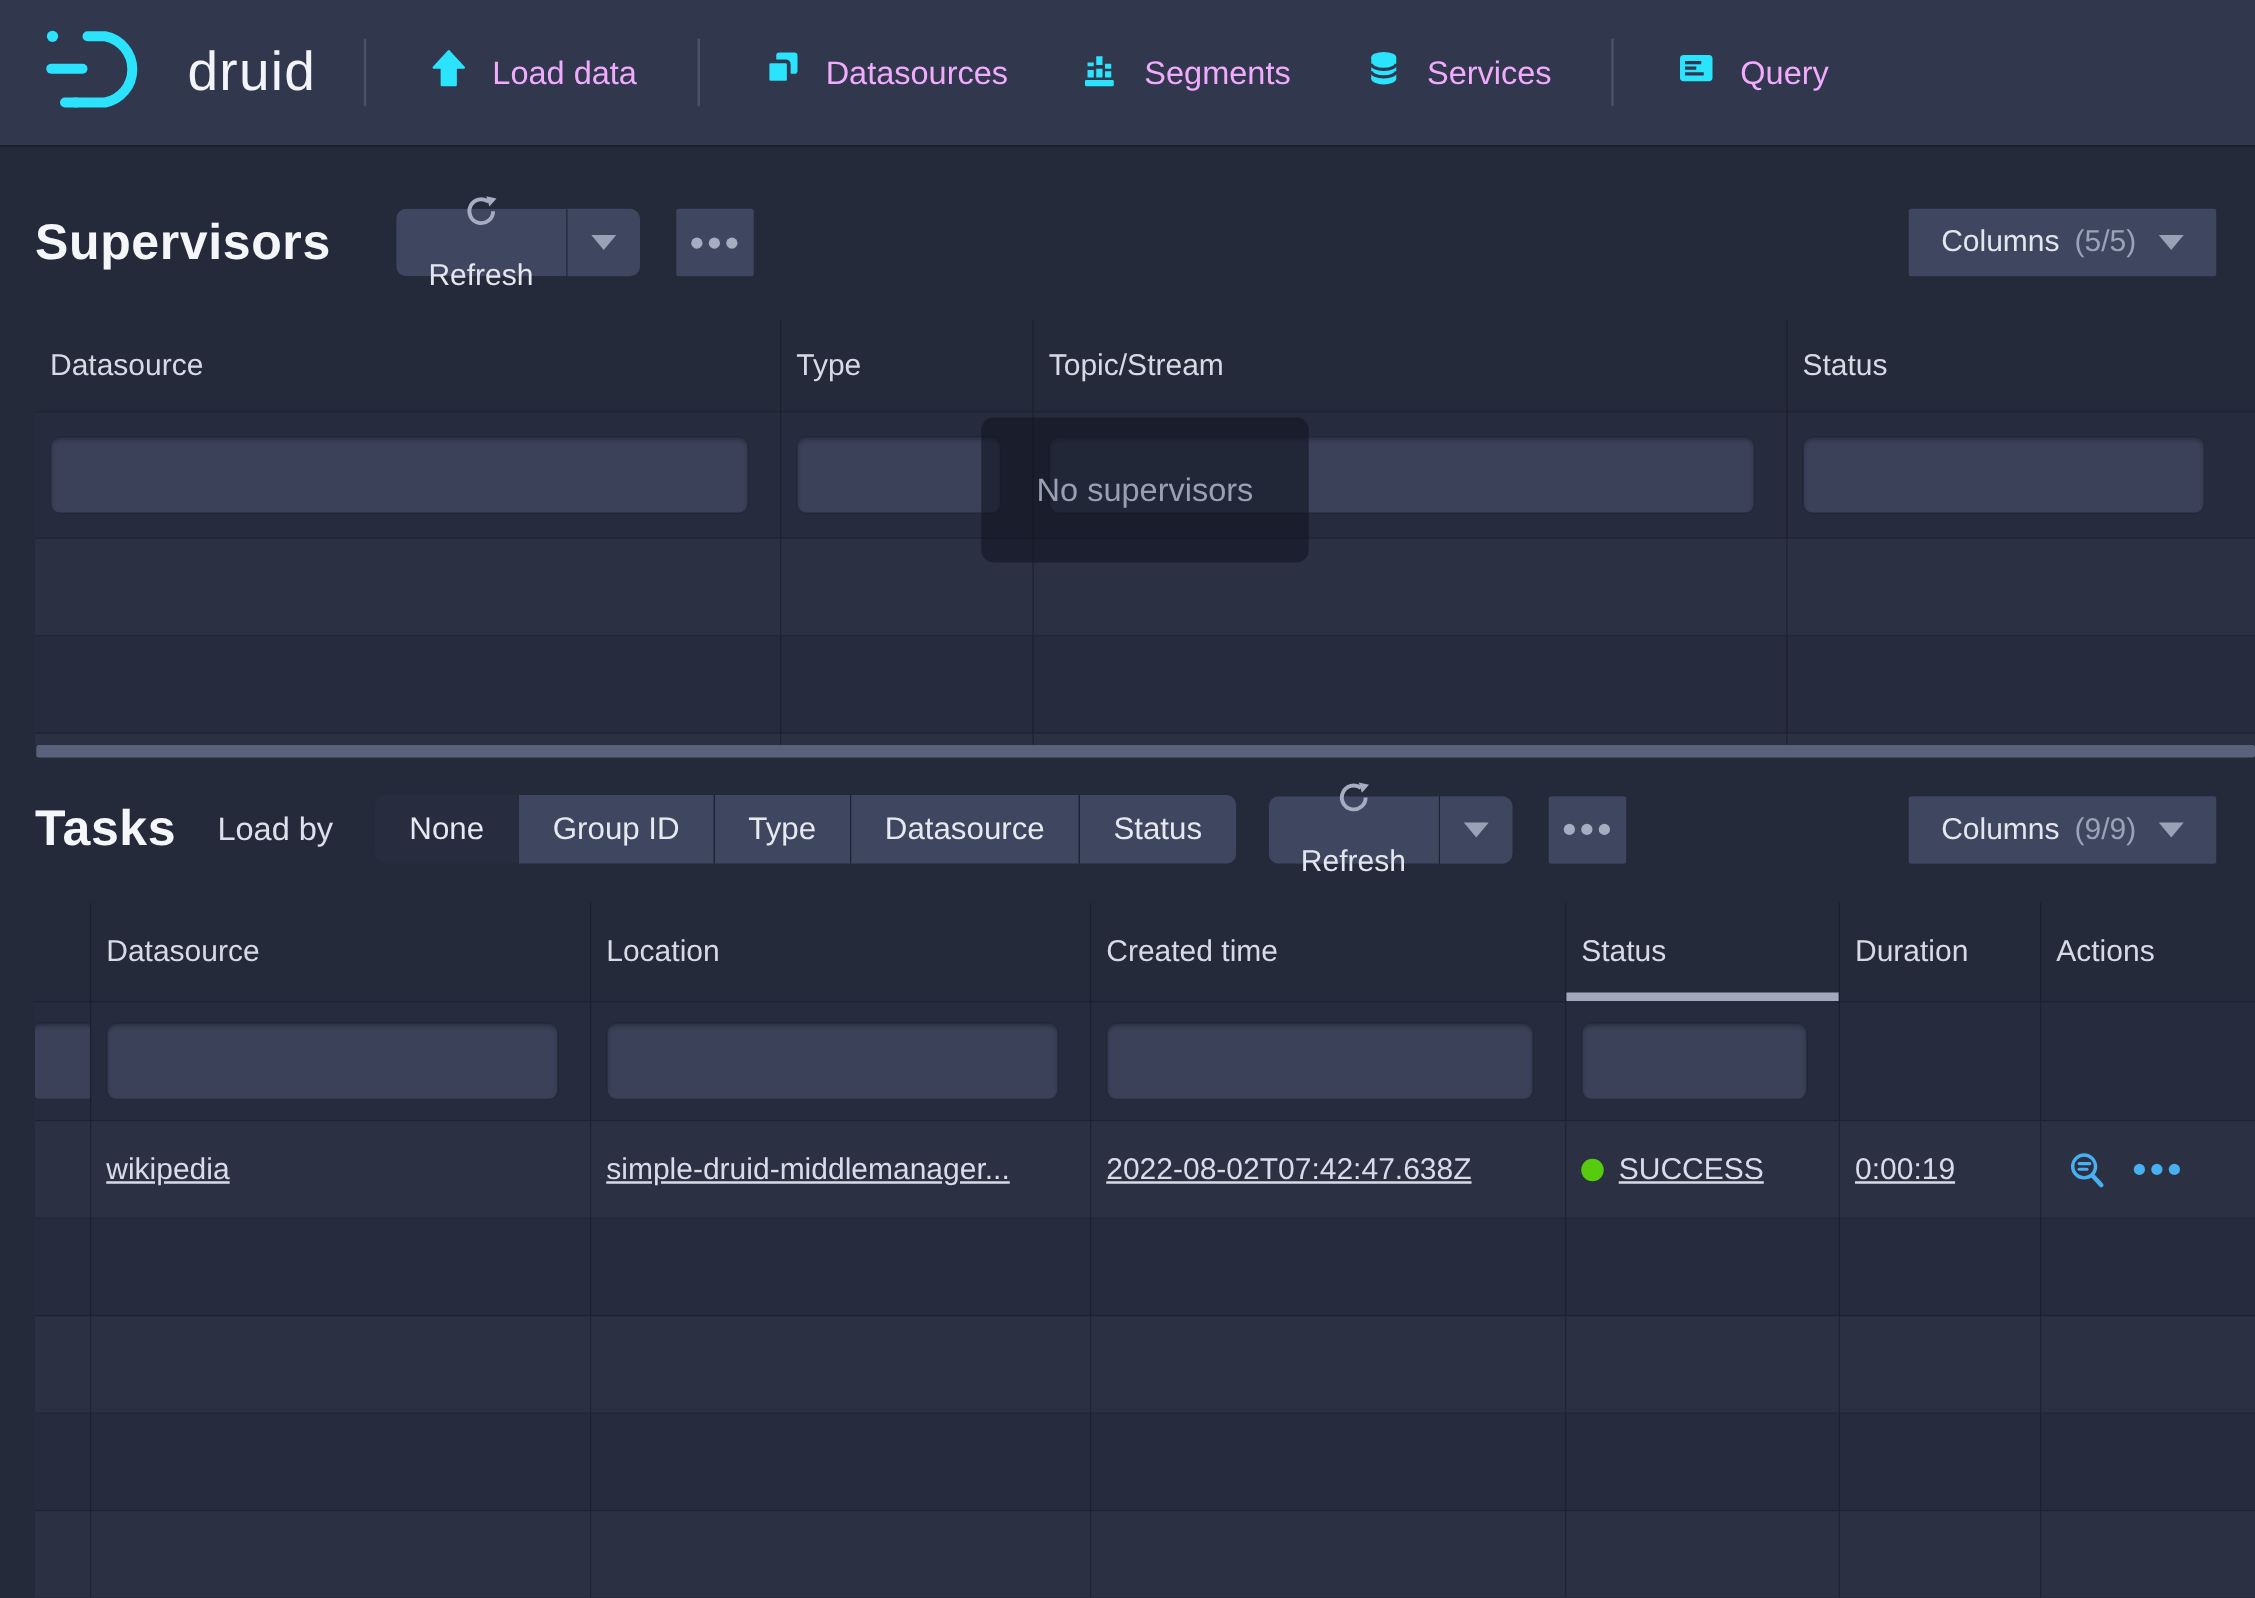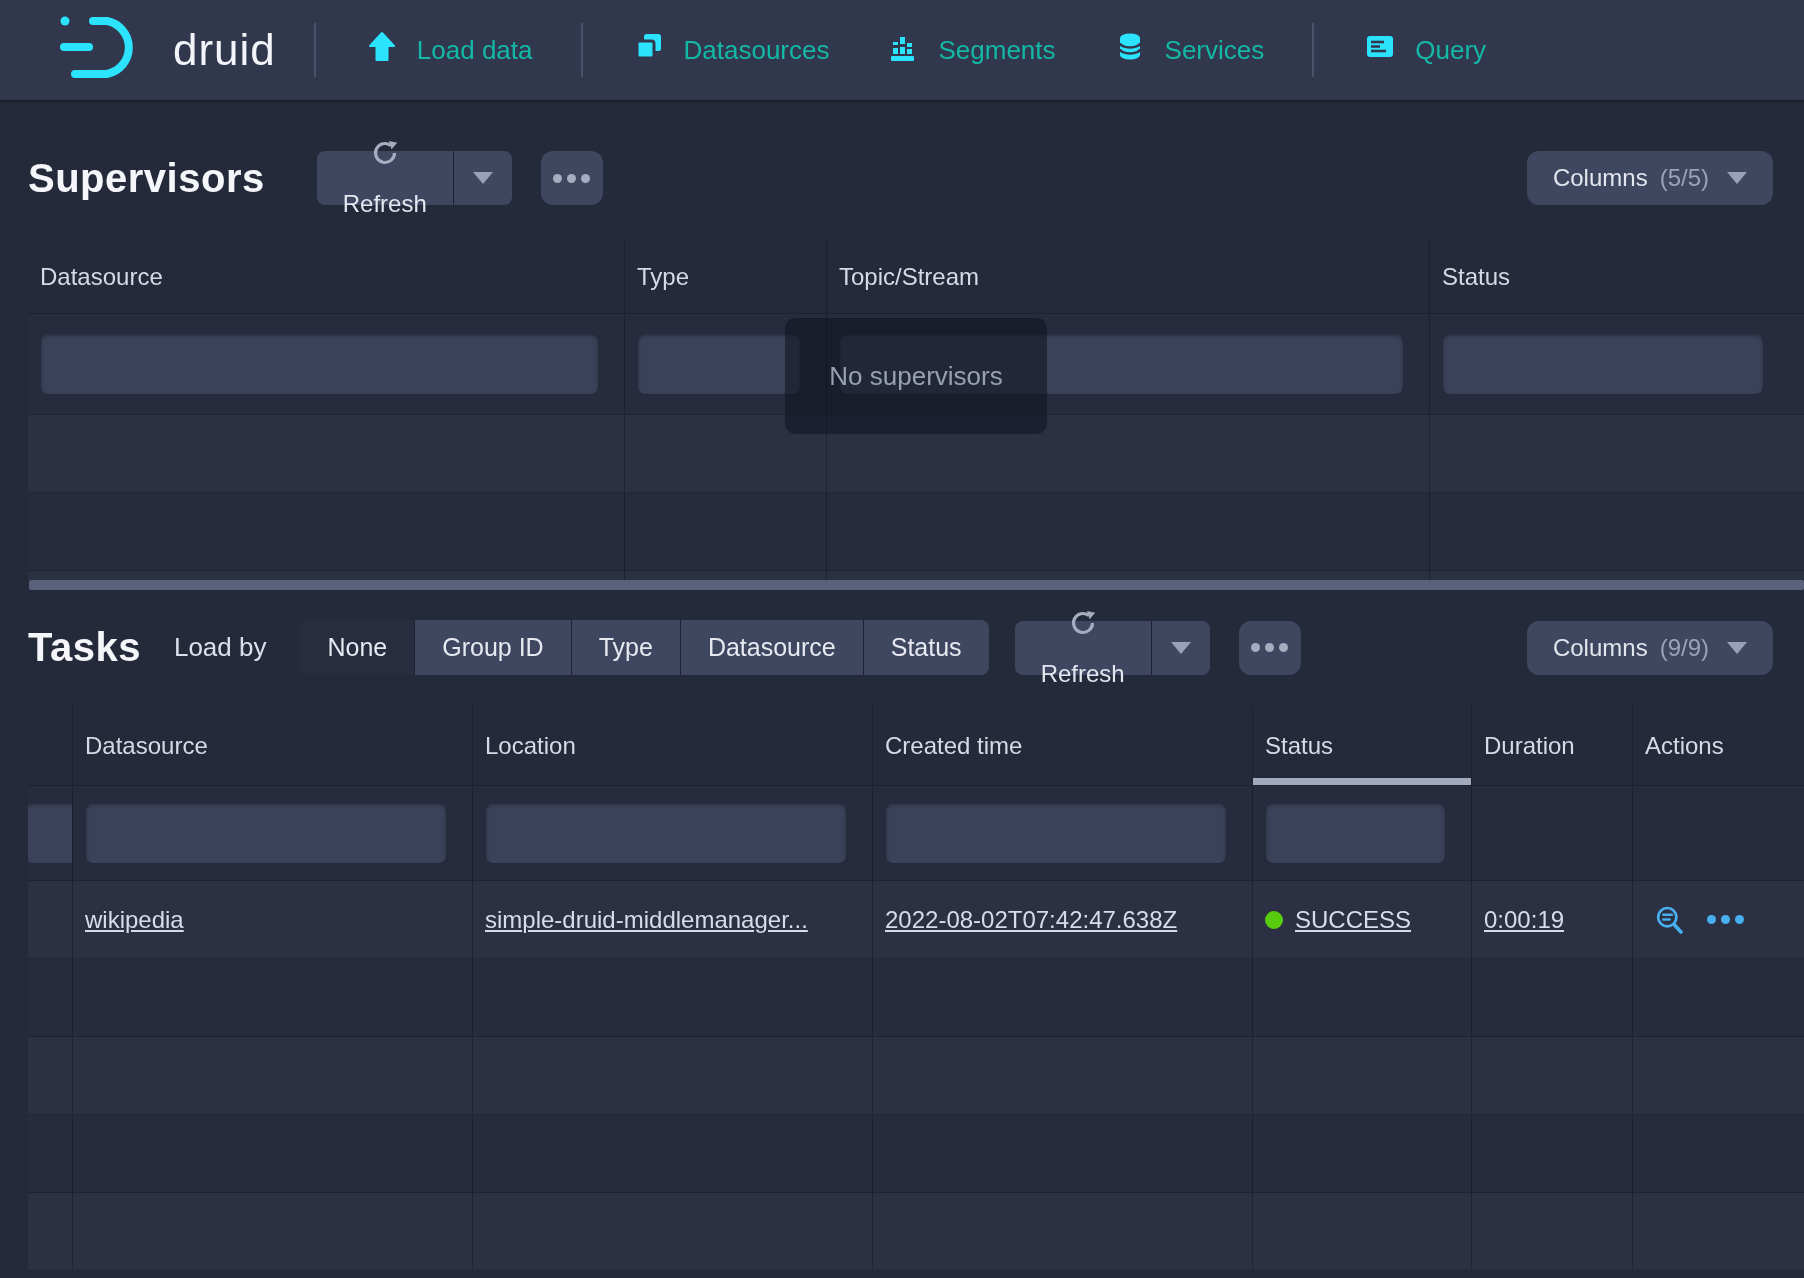--- a/index.html
+++ b/index.html
@@ -5,53 +5,53 @@
   * { box-sizing: border-box; margin: 0; padding: 0; }
   html,body { width: 1804px; height: 1278px; overflow: hidden; }
   body {
     background: #252A3B;
     font-family: "Liberation Sans", sans-serif;
     color: #D9DDE8;
   }
 
   
   .nav {
-    height: 100px;
+    height: 116px;
     background: #31374D;
     display: flex;
     align-items: center;
-    padding: 0 39px;
+    padding: 0 16px;
     box-shadow: 0 2px 0 rgba(15,18,30,0.45);
     position: relative;
     text-align: right;
   }
   .brand { display: flex; align-items: center; gap: 14px; padding: 0 18px 0 14px; }
   .brand-text { font-size: 44px; font-weight: 500; color: #F2F4F9; letter-spacing: 1px; }
   .nav-divider { width: 2px; height: 54px; background: #4A5168; margin: 0 20px; }
   .nav-item {
     display: flex; align-items: center; gap: 17px;
-    font-size: 26px; color: #14b8a6;
+    font-size: 26px; color: #f0abfc;
     padding: 0 28px; height: 62px; border-radius: 31px;
     cursor: pointer; white-space: nowrap;
   }
   .nav-item.active { background: #3F465F; }
   .nav-item svg { flex: 0 0 auto; }
 
   
   .ctl-row {
     display: flex; align-items: center;
     margin: 50px 31px 0 28px; height: 56px;
   }
   .ctl-row.tasks-row { margin-top: 30px; height: 55px; }
   .section-title { font-size: 40px; font-weight: 600; color: #F4F6FA; letter-spacing: 0.5px; }
   .btn {
     display: flex; align-items: center; justify-content: center;
     background: #3F465F; color: #E3E6EE;
     font-size: 24px; height: 54px; border: none;
-    border-radius: 12px; cursor: pointer;
+    border-radius: 2px; cursor: pointer;
     font-family: "Liberation Sans", sans-serif;
   }
   .split-btn { display: flex; align-items: stretch; height: 54px; }
   .split-btn .main {
     border-radius: 8px 0 0 8px; padding: 0 26px; gap: 16px;
     border-right: 1px solid rgba(18,22,36,0.8);
     flex-direction: column;
   }
   .split-btn .caret-part { border-radius: 0 8px 8px 0; width: 58px; }
   .caret {

